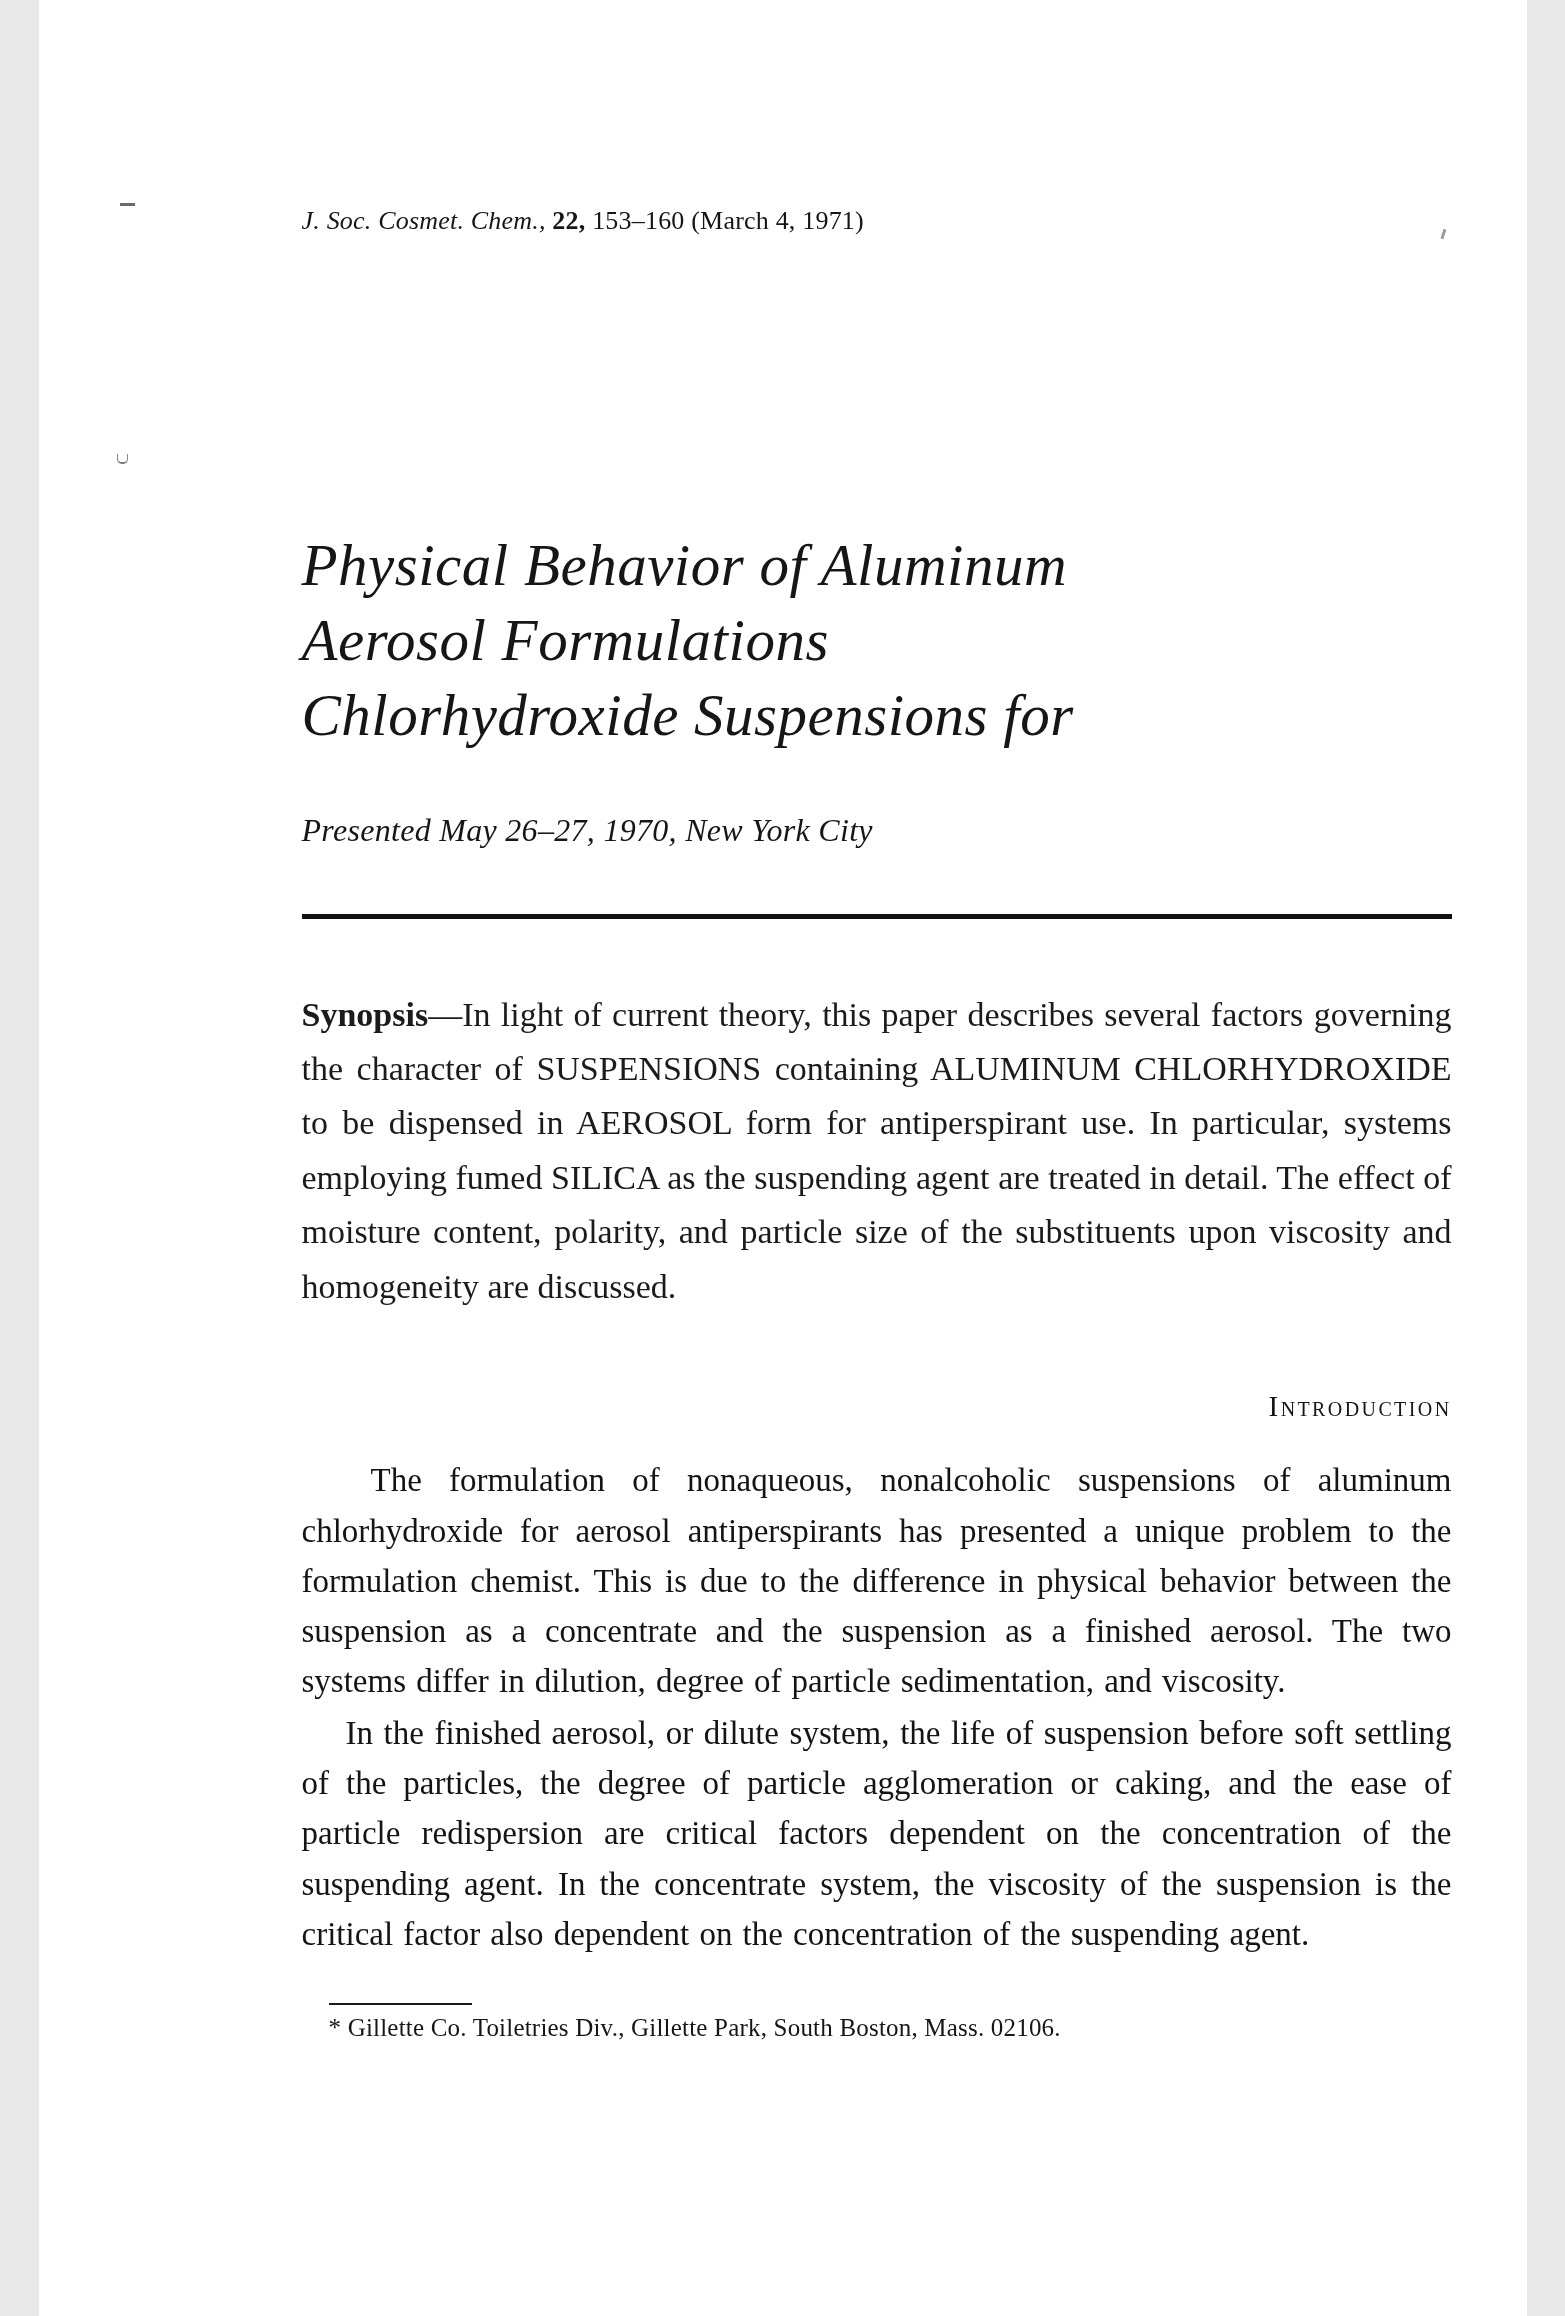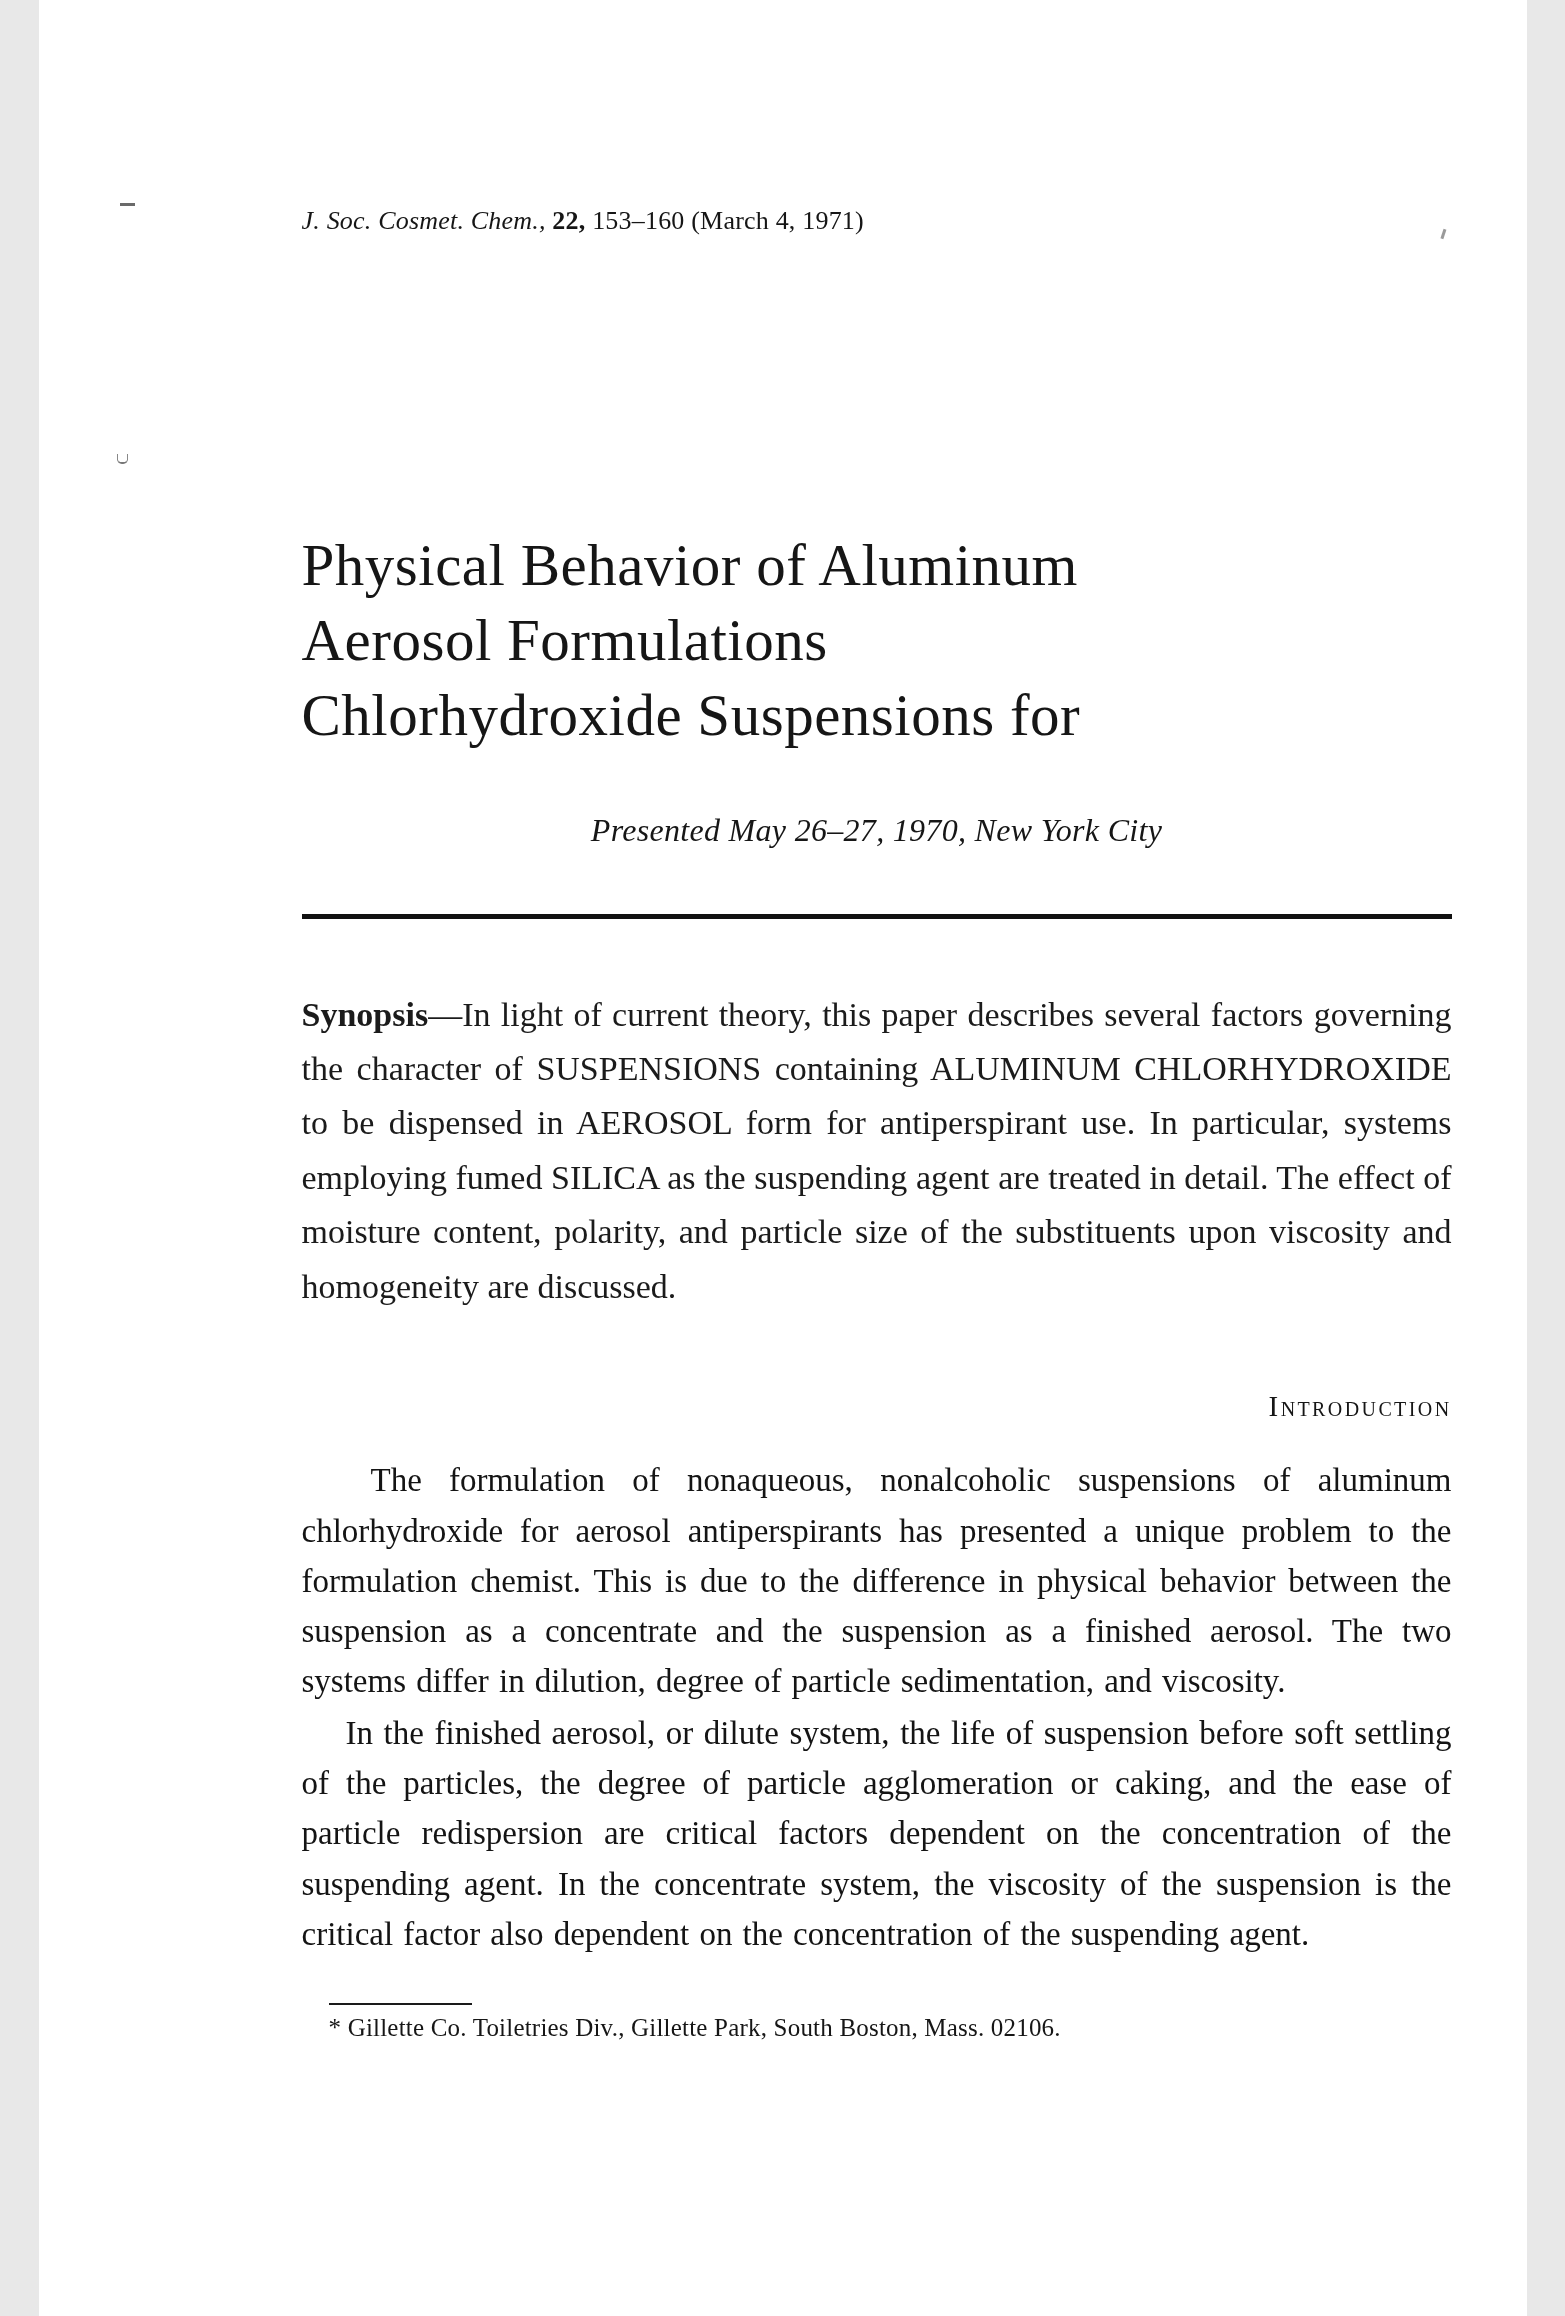--- a/index.html
+++ b/index.html
@@ -54,35 +54,36 @@
   }
   .journal-ref .jr-italic { font-style: italic; }
   .journal-ref .jr-vol { font-weight: bold; font-style: normal; }
 
   .title {
     margin: 292px 0 0 0;
     font-size: 59px;
     font-weight: normal;
     line-height: 1.27;
     letter-spacing: 0.5px;
+    font-style: italic;
   }
   .title .title-line { display: block; }
 
   .authors {
     margin-top: 88px;
     font-size: 34px;
     letter-spacing: 0.6px;
     white-space: nowrap;
   }
 
   .presented {
     margin-top: 59px;
     font-size: 32px;
     font-style: italic;
-    text-align: center;
+    text-align: left;
     letter-spacing: 0.3px;
   }
 
   .rule {
     margin-top: 65px;
     height: 4.8px;
     background: #111;
     width: 100%;
   }
 

